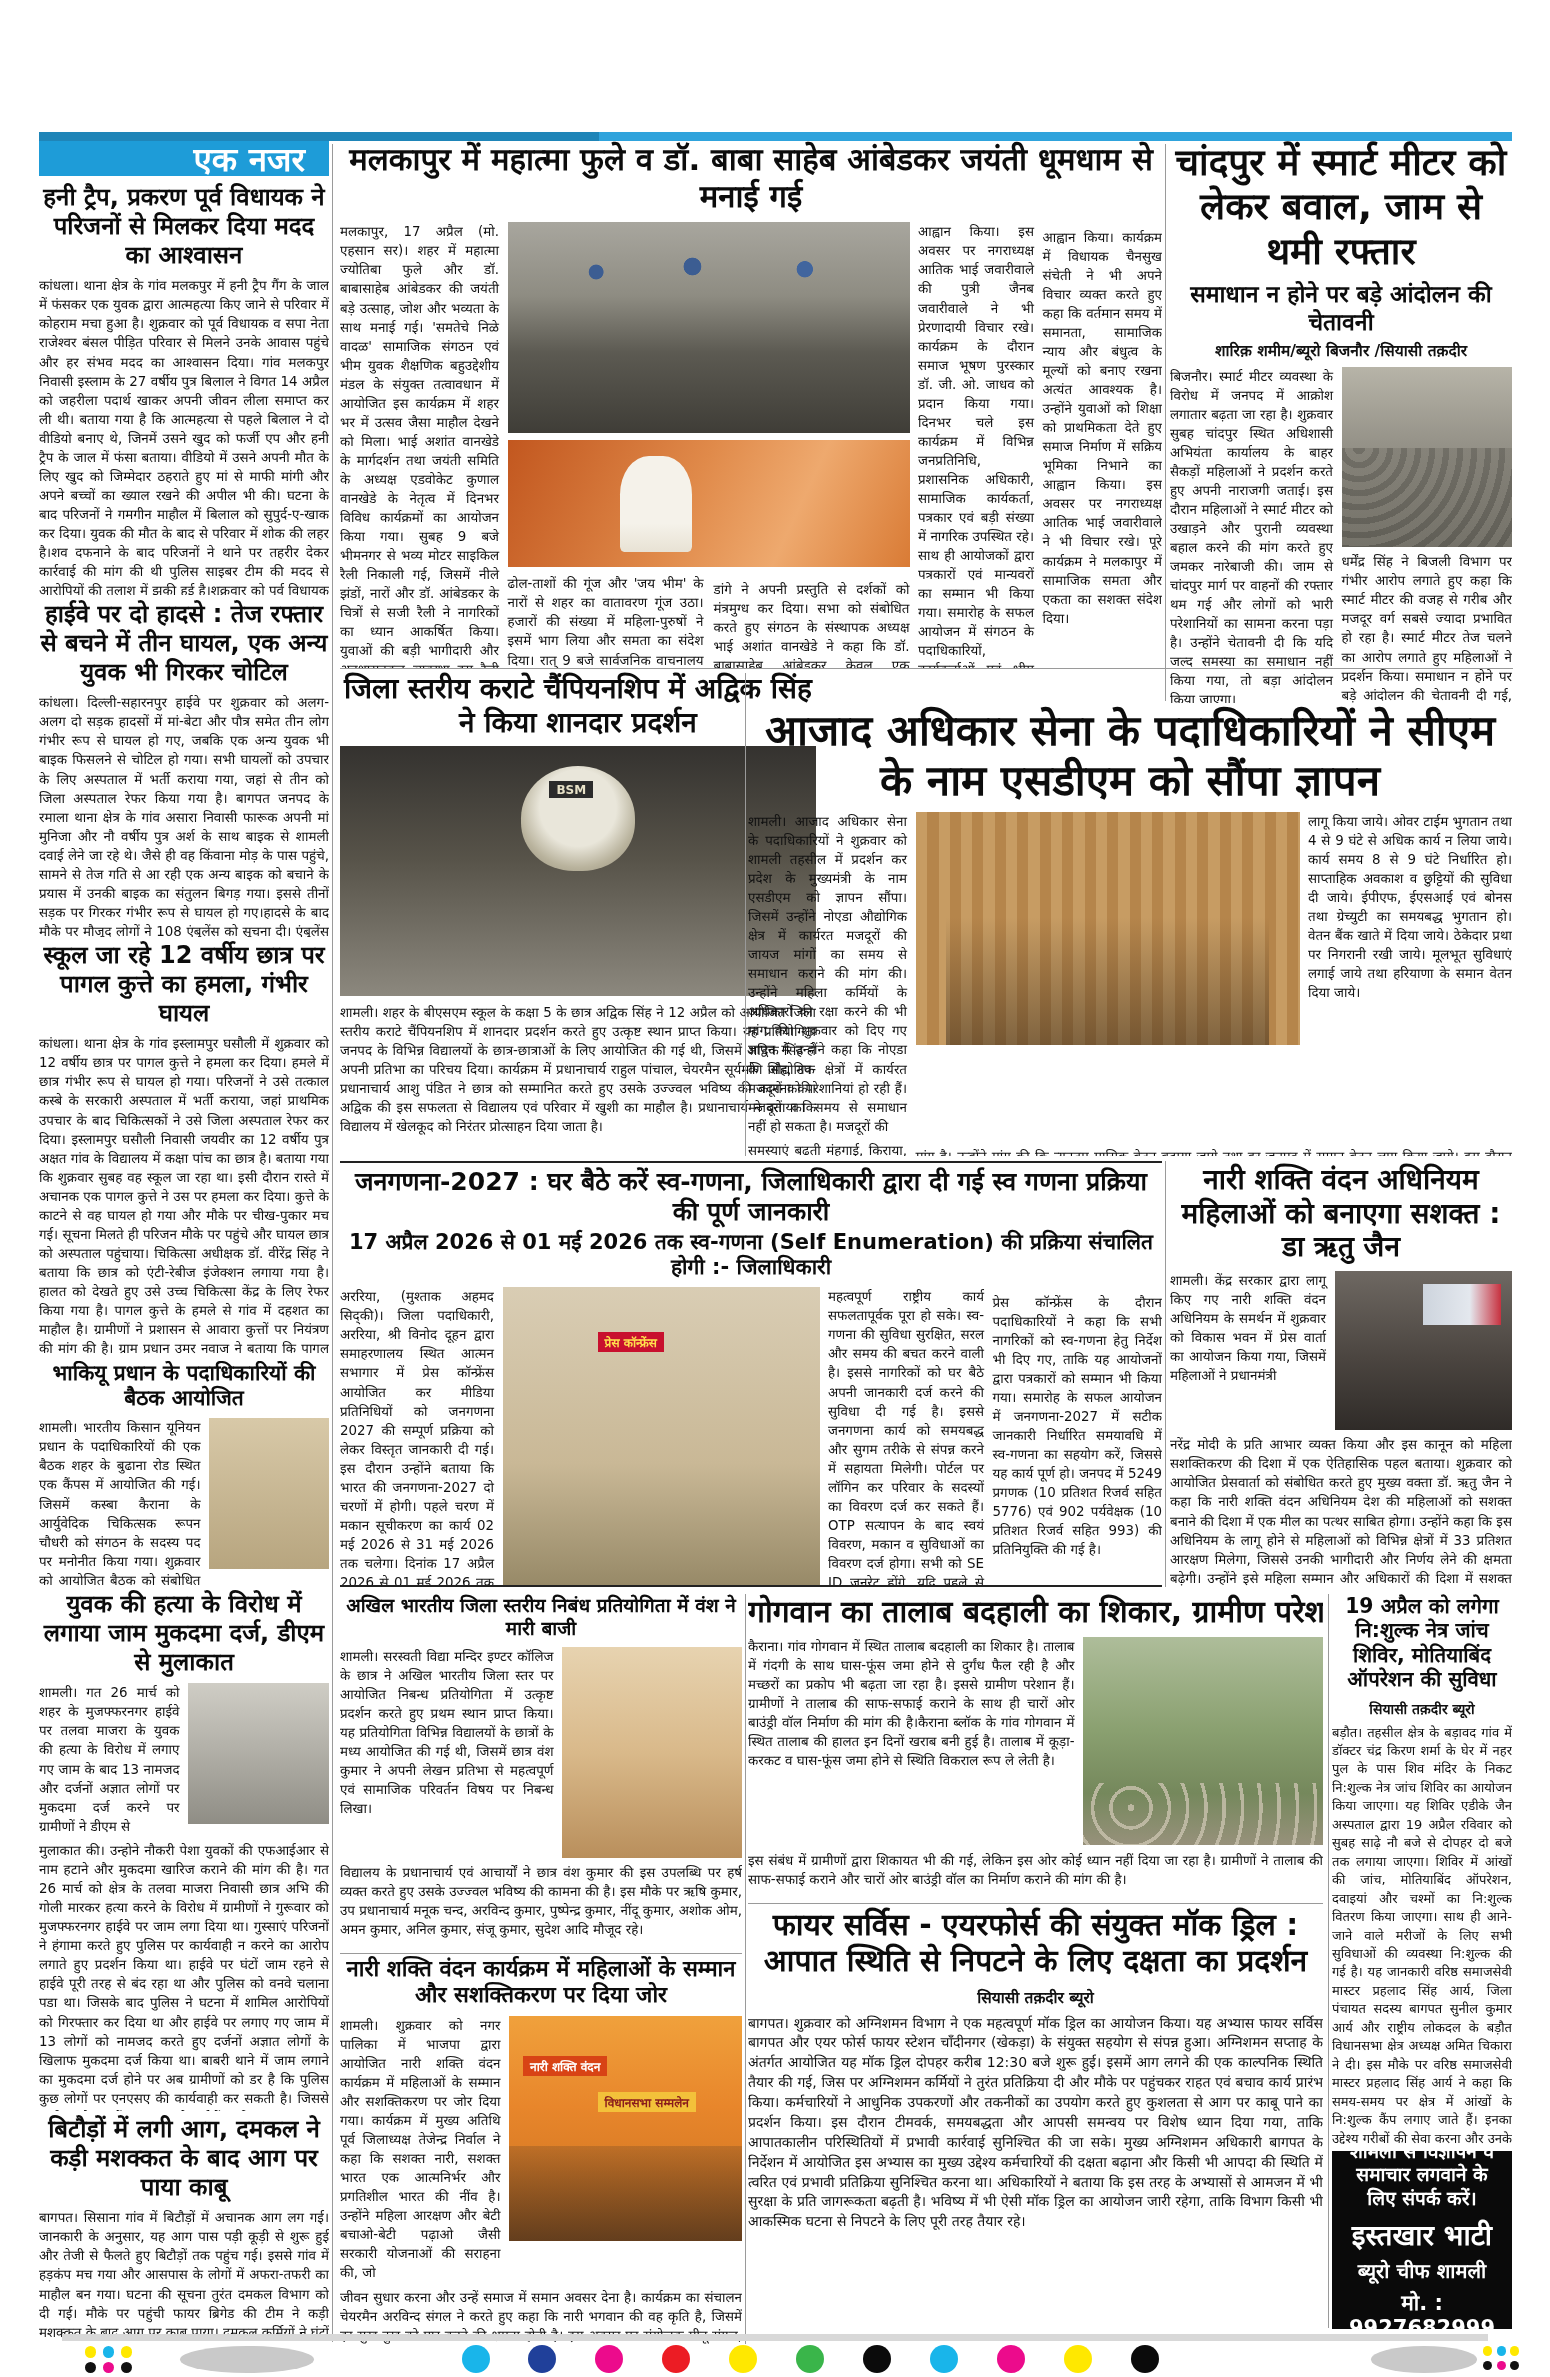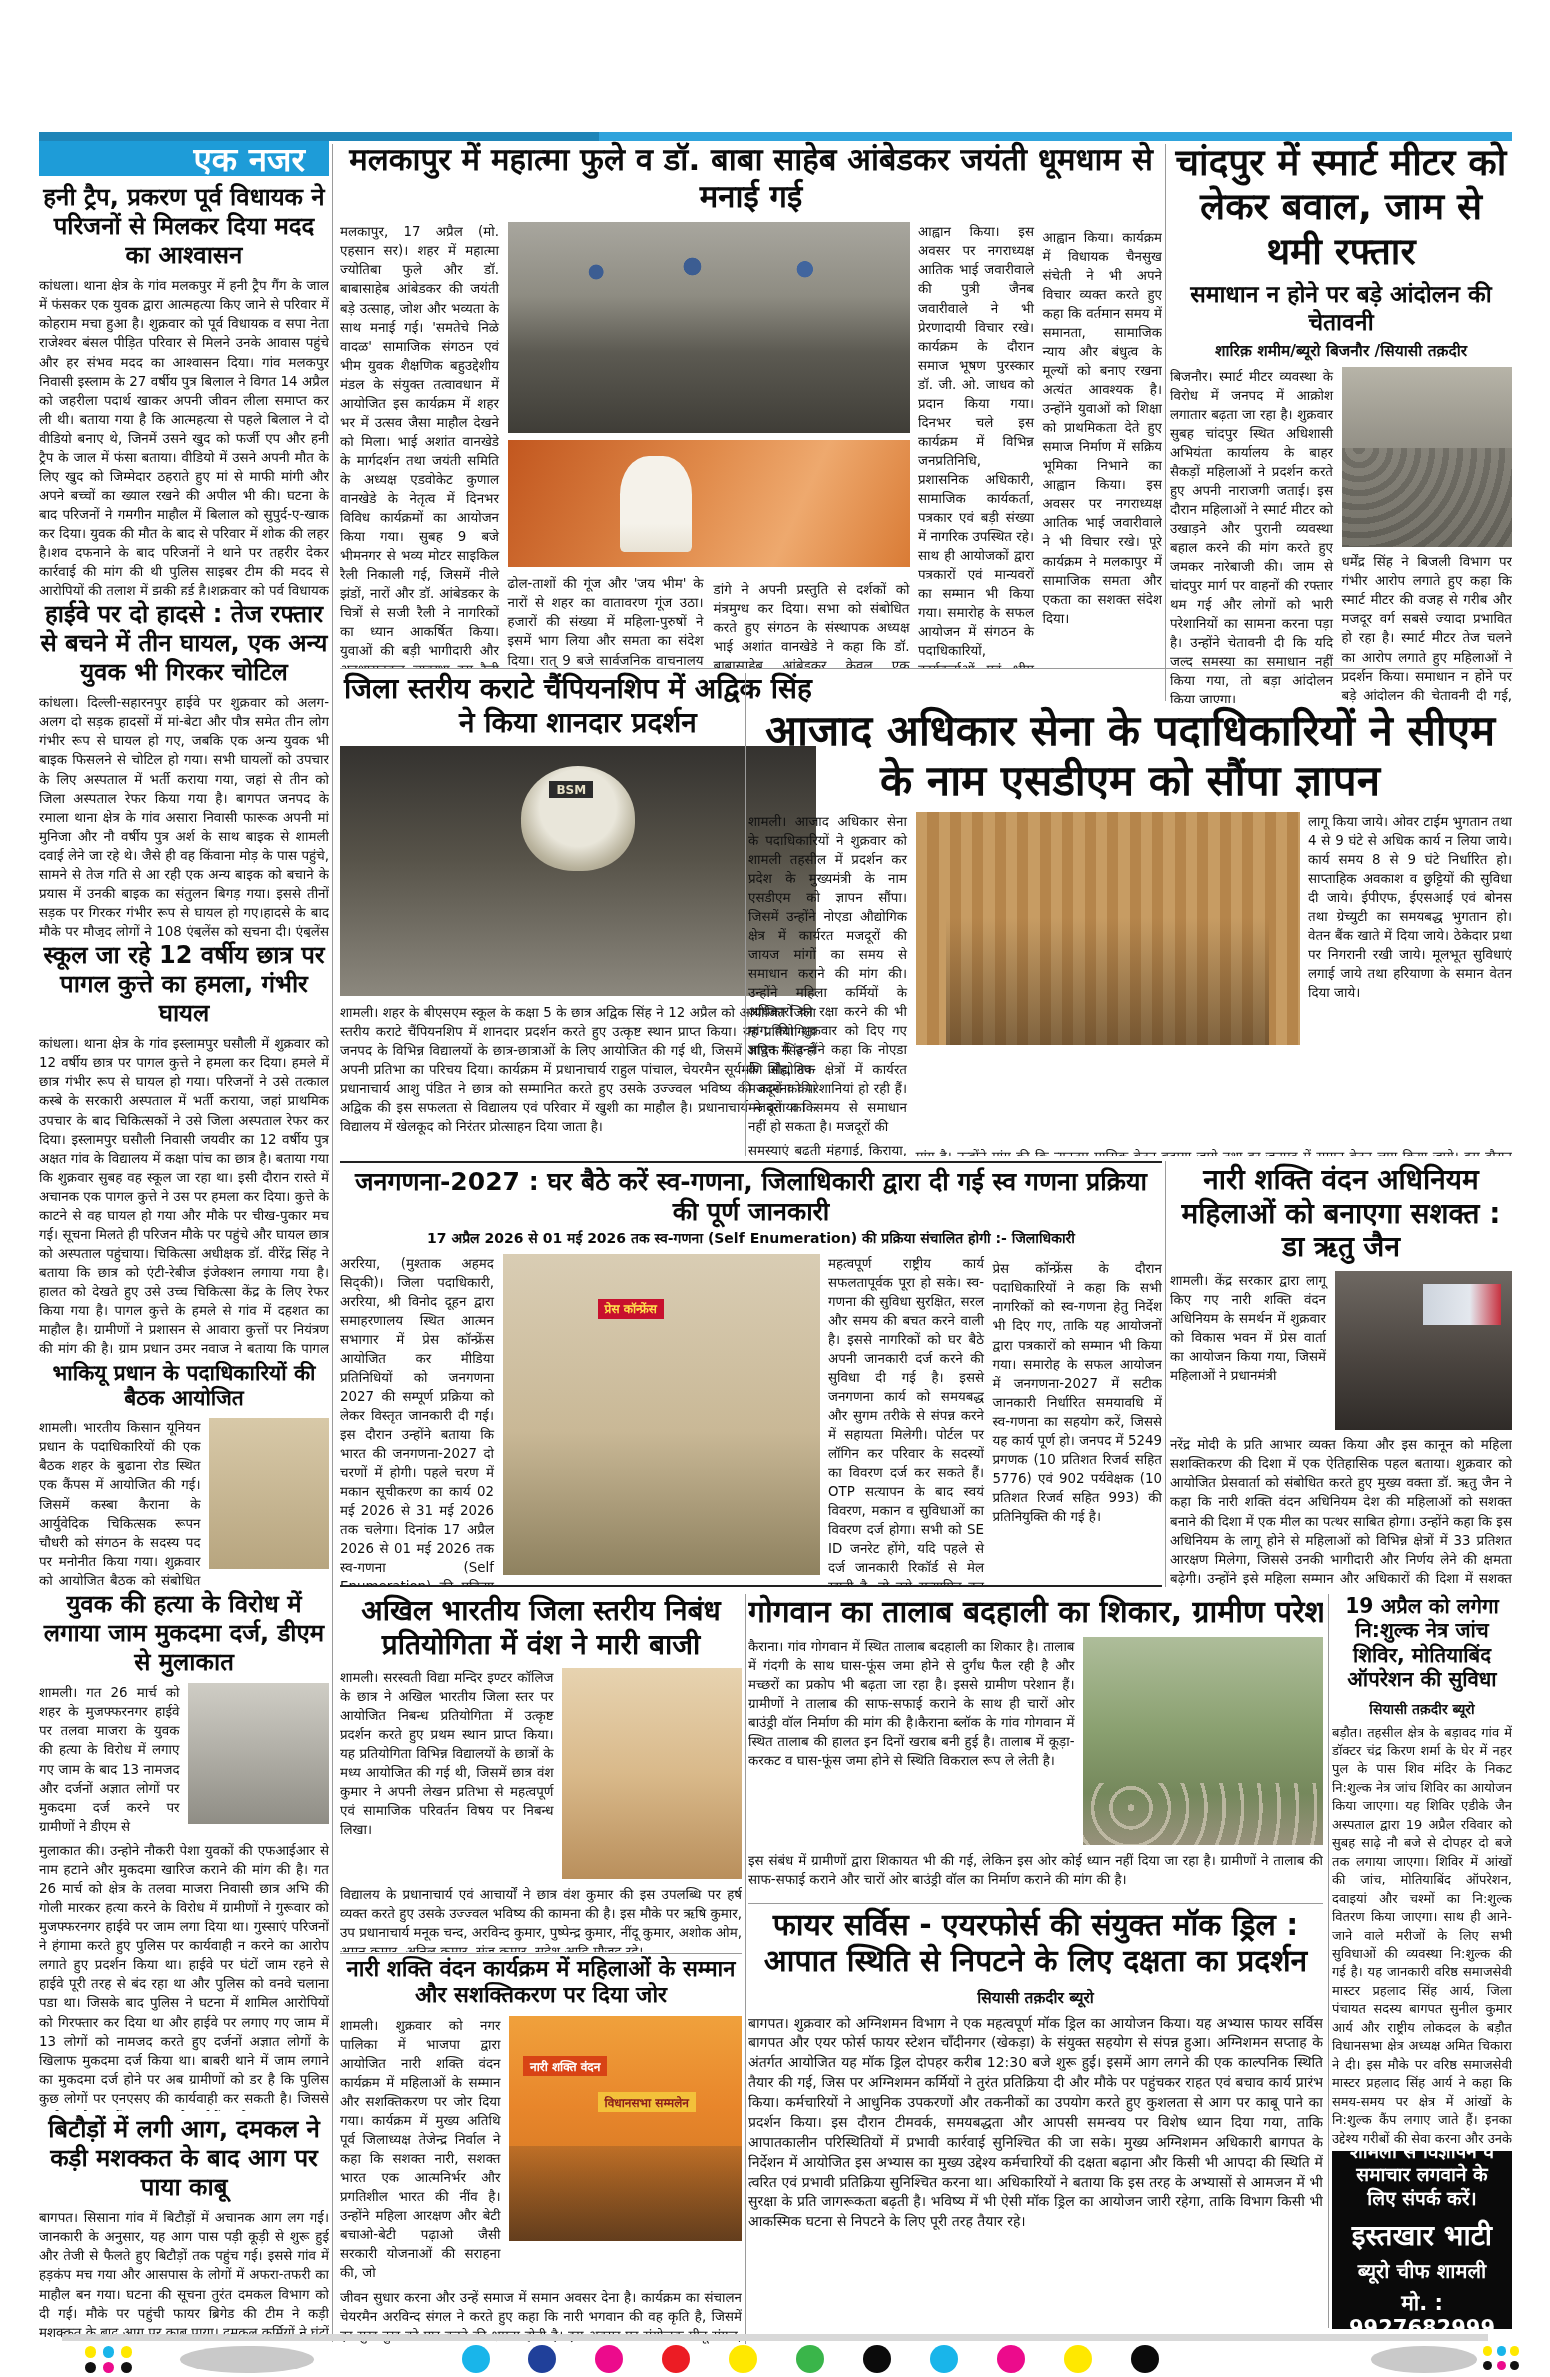--- a/index.html
+++ b/index.html
@@ -174,42 +174,42 @@
       <p class="body" style="flex:1;">लागू किया जाये। ओवर टाईम भुगतान तथा 4 से 9 घंटे से अधिक कार्य न लिया जाये। कार्य समय 8 से 9 घंटे निर्धारित हो। साप्ताहिक अवकाश व छुट्टियों की सुविधा दी जाये। ईपीएफ, ईएसआई एवं बोनस तथा ग्रेच्युटी का समयबद्ध भुगतान हो। वेतन बैंक खाते में दिया जाये। ठेकेदार प्रथा पर निगरानी रखी जाये। मूलभूत सुविधाएं लगाई जाये तथा हरियाणा के समान वेतन दिया जाये।</p>
     </div>
     <div class="cols" style="margin-top:5.6px;">
       <p class="body" style="flex:0 0 159px;">समस्याएं बढ़ती मंहगाई, किराया, पारिवारिक दायित्व, कर्ज, अतिरिक्त खर्च, शोषण वार्षिक जायज</p>
       <p class="body" style="flex:1;">मांग है। उन्होंने मांग की कि न्यूनतम मासिक वेतन बढ़ाया जाये तथा हर जनपद में समान वेतन लागू किया जाये। इस दौरान लाटू, अजय, मुकेश कुमार आदि मौजूद रहे।</p>
     </div>
   </section>
 
   <section class="sec census-box" style="left:340px;top:1161px;width:822px;height:426px;">
     <h2 class="hl" style="font-size:25px;margin-bottom:2.8px;">जनगणना-2027 : घर बैठे करें स्व-गणना, जिलाधिकारी द्वारा दी गई स्व गणना प्रक्रिया की पूर्ण जानकारी</h2>
-    <h3 class="hl" style="font-size:14px;margin:0 0 7px;">17 अप्रैल 2026 से 01 मई 2026 तक स्व-गणना (Self Enumeration) की प्रक्रिया संचालित होगी :-  जिलाधिकारी</h3>
+    <h3 class="hl" style="font-size:21px;margin:0 0 7px;">17 अप्रैल 2026 से 01 मई 2026 तक स्व-गणना (Self Enumeration) की प्रक्रिया संचालित होगी :-  जिलाधिकारी</h3>
     <div class="cols">
       <p class="body" style="flex:0 0 154px;">अररिया, (मुश्ताक अहमद सिद्की)। जिला पदाधिकारी, अररिया, श्री विनोद दूहन द्वारा समाहरणालय स्थित आत्मन सभागार में प्रेस कॉन्फ्रेंस आयोजित कर मीडिया प्रतिनिधियों को जनगणना 2027 की सम्पूर्ण प्रक्रिया को लेकर विस्तृत जानकारी दी गई। इस दौरान उन्होंने बताया कि भारत की जनगणना-2027 दो चरणों में होगी। पहले चरण में मकान सूचीकरण का कार्य 02 मई 2026 से 31 मई 2026 तक चलेगा। दिनांक 17 अप्रैल 2026 से 01 मई 2026 तक स्व-गणना (Self Enumeration) की प्रक्रिया संचालित होगी।</p>
       <div class="photo ph-press" style="width:317px;height:321px;">
         <span class="ph-label" style="left:30%;top:14%;">प्रेस कॉन्फ्रेंस</span>
       </div>
       <p class="body" style="flex:0 0 156px;">महत्वपूर्ण राष्ट्रीय कार्य सफलतापूर्वक पूरा हो सके। स्व-गणना की सुविधा सुरक्षित, सरल और समय की बचत करने वाली है। इससे नागरिकों को घर बैठे अपनी जानकारी दर्ज करने की सुविधा दी गई है। इससे जनगणना कार्य को समयबद्ध और सुगम तरीके से संपन्न करने में सहायता मिलेगी। पोर्टल पर लॉगिन कर परिवार के सदस्यों का विवरण दर्ज कर सकते हैं। OTP सत्यापन के बाद स्वयं विवरण, मकान व सुविधाओं का विवरण दर्ज होगा। सभी को SE ID जनरेट होंगे, यदि पहले से दर्ज जानकारी रिकॉर्ड से मेल खाती है, तो उसे सत्यापित कर दिया</p>
       <p class="body" style="flex:1;">प्रेस कॉन्फ्रेंस के दौरान पदाधिकारियों ने कहा कि सभी नागरिकों को स्व-गणना हेतु निर्देश भी दिए गए, ताकि यह आयोजनों द्वारा पत्रकारों को सम्मान भी किया गया। समारोह के सफल आयोजन में जनगणना-2027 में सटीक जानकारी निर्धारित समयावधि में स्व-गणना का सहयोग करें, जिससे यह कार्य पूर्ण हो। जनपद में 5249 प्रगणक (10 प्रतिशत रिजर्व सहित 5776) एवं 902 पर्यवेक्षक (10 प्रतिशत रिजर्व सहित 993) की प्रतिनियुक्ति की गई है।</p>
     </div>
   </section>
 
   <section class="sec" style="left:1170px;top:1163px;width:342px;height:423px;">
     <h2 class="hl" style="font-size:28px;">नारी शक्ति वंदन अधिनियम महिलाओं को बनाएगा सशक्त : डा ऋतु जैन</h2>
     <div class="cols">
       <p class="body" style="flex:0 0 156px;">शामली। केंद्र सरकार द्वारा लागू किए गए नारी शक्ति वंदन अधिनियम के समर्थन में शुक्रवार को विकास भवन में प्रेस वार्ता का आयोजन किया गया, जिसमें महिलाओं ने प्रधानमंत्री</p>
       <div class="photo ph-dais" style="flex:1;height:159px;"></div>
     </div>
     <p class="body" style="margin-top:5.6px;">नरेंद्र मोदी के प्रति आभार व्यक्त किया और इस कानून को महिला सशक्तिकरण की दिशा में एक ऐतिहासिक पहल बताया। शुक्रवार को आयोजित प्रेसवार्ता को संबोधित करते हुए मुख्य वक्ता डॉ. ऋतु जैन ने कहा कि नारी शक्ति वंदन अधिनियम देश की महिलाओं को सशक्त बनाने की दिशा में एक मील का पत्थर साबित होगा। उन्होंने कहा कि इस अधिनियम के लागू होने से महिलाओं को विभिन्न क्षेत्रों में 33 प्रतिशत आरक्षण मिलेगा, जिससे उनकी भागीदारी और निर्णय लेने की क्षमता बढ़ेगी। उन्होंने इसे महिला सम्मान और अधिकारों की दिशा में सशक्त बदलाव बताया। इस अवसर पर अनेक महिलाएं मौजूद रहीं।</p>
   </section>
 
   <section class="sec" style="left:340px;top:1594px;width:402px;height:358px;">
-    <h2 class="hl" style="font-size:28px;">अखिल भारतीय जिला स्तरीय निबंध प्रतियोगिता में वंश ने मारी बाजी</h2>
+    <h2 class="hl" style="font-size:19px;">अखिल भारतीय जिला स्तरीय निबंध प्रतियोगिता में वंश ने मारी बाजी</h2>
     <div class="cols">
       <p class="body" style="flex:1;">शामली। सरस्वती विद्या मन्दिर इण्टर कॉलिज के छात्र ने अखिल भारतीय जिला स्तर पर आयोजित निबन्ध प्रतियोगिता में उत्कृष्ट प्रदर्शन करते हुए प्रथम स्थान प्राप्त किया। यह प्रतियोगिता विभिन्न विद्यालयों के छात्रों के मध्य आयोजित की गई थी, जिसमें छात्र वंश कुमार ने अपनी लेखन प्रतिभा से महत्वपूर्ण एवं सामाजिक परिवर्तन विषय पर निबन्ध लिखा।</p>
       <div class="photo ph-essay" style="width:180px;height:211px;"></div>
     </div>
     <p class="body" style="margin-top:5.6px;">विद्यालय के प्रधानाचार्य एवं आचार्यों ने छात्र वंश कुमार की इस उपलब्धि पर हर्ष व्यक्त करते हुए उसके उज्ज्वल भविष्य की कामना की है। इस मौके पर ऋषि कुमार, उप प्रधानाचार्य मनूक चन्द, अरविन्द कुमार, पुष्पेन्द्र कुमार, नींदू कुमार, अशोक ओम, अमन कुमार, अनिल कुमार, संजू कुमार, सुदेश आदि मौजूद रहे।</p>
   </section>
 
   <section class="sec" style="left:748px;top:1594px;width:575px;height:309px;">
     <h2 class="hl" style="font-size:30px;white-space:nowrap;">गोगवान का तालाब बदहाली का शिकार, ग्रामीण परेशान</h2>
     <div class="cols">

